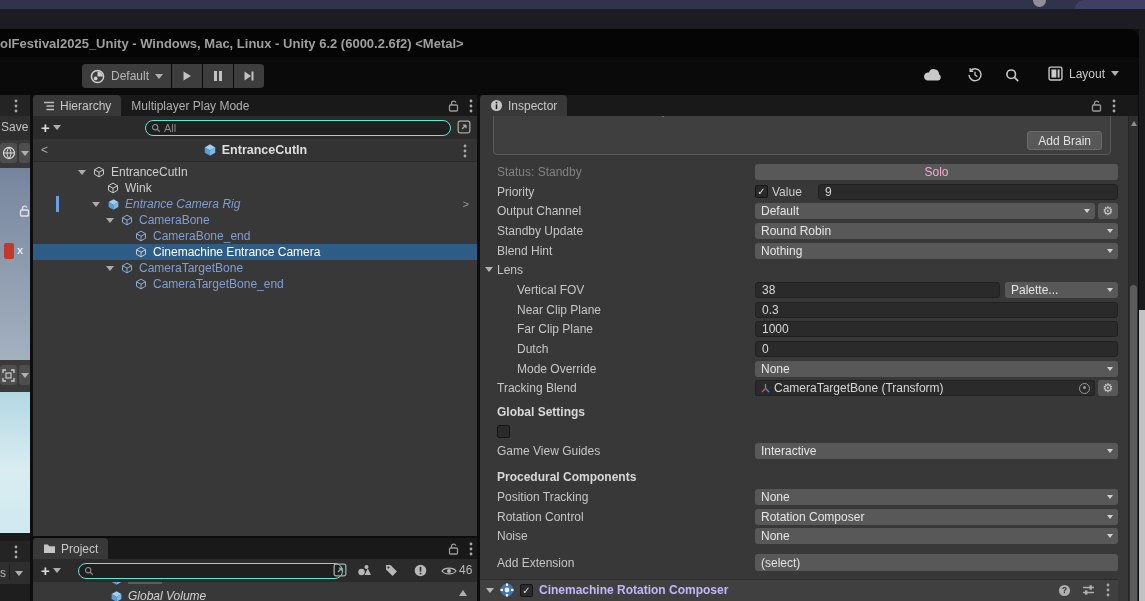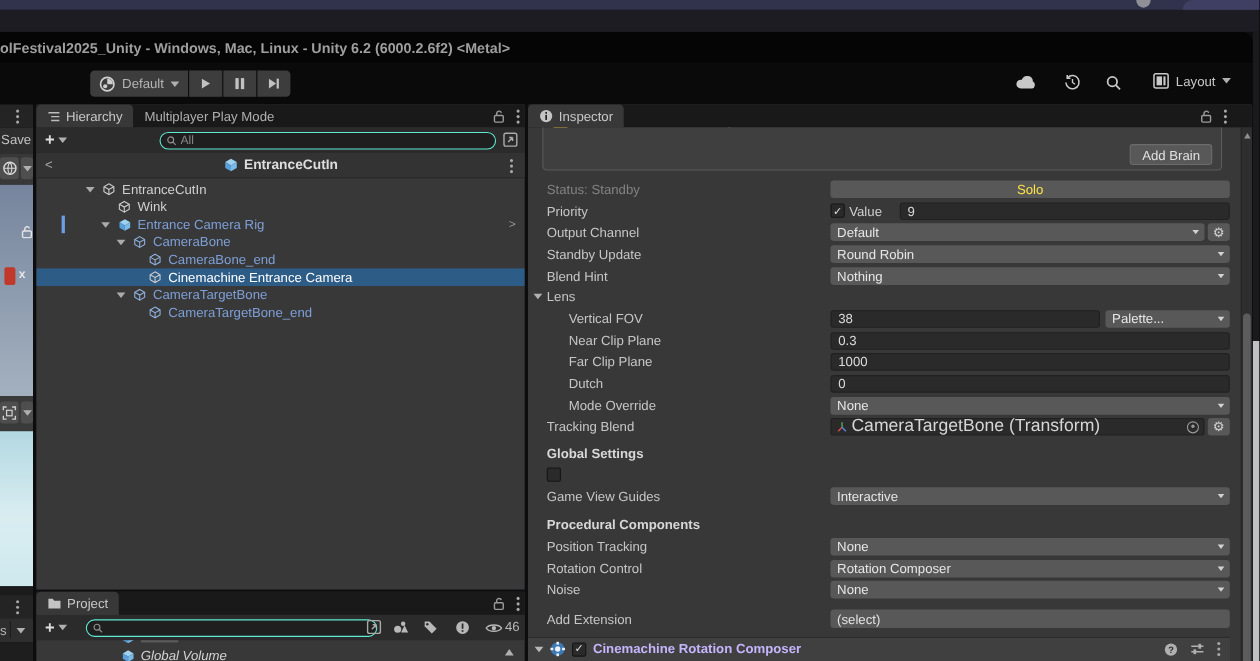--- a/index.html
+++ b/index.html
@@ -69,26 +69,26 @@
   #rows { position:absolute; left:0; top:46px; width:648px; }
   .irow { position:relative; height:19.7px; display:flex; align-items:center; padding-left:17px; }
   .ilabel { width:258px; font-size:12px; color:#c6c6c6; flex:none; }
   .ilabel.dim { color:#828282; }
   .ilabel.hdr { color:#d8d8d8; font-weight:bold; }
   .ind1 { padding-left:20px; }
   .fwrap { flex:1; margin-right:10px; display:flex; align-items:center; }
   .dd { background:#585858; border-radius:3px; height:16px; display:flex; align-items:center; padding:0 6px; color:#e6e6e6; font-size:12px; flex:1; position:relative; }
   .dd .dd-caret { position:absolute; right:5px; border-top-color:#d2d2d2; border-left-width:3.5px; border-right-width:3.5px; border-top-width:4.5px; }
   .fld { background:#2a2a2a; border:1px solid #212121; border-radius:3px; height:16px; display:flex; align-items:center; padding:0 6px; color:#d9d9d9; font-size:12px; flex:1; }
-  .btnwide { background:#585858; border-radius:3px; height:16px; display:flex; align-items:center; justify-content:center; color:#fde047; font-size:12px; flex:1; }
+  .btnwide { background:#585858; border-radius:3px; height:16px; display:flex; align-items:center; justify-content:center; color:#f9a8d4; font-size:12px; flex:1; }
   .selbtn { background:#585858; border-radius:3px; height:17px; display:flex; align-items:center; padding:0 6px; color:#e2e2e2; font-size:12px; flex:1; }
   .chk { width:13px; height:13px; background:#2a2a2a; border:1px solid #151515; border-radius:2px; display:flex; align-items:center; justify-content:center; color:#e0e0e0; font-size:10px; flex:none; }
   .gearbtn { width:20px; height:16px; margin-left:3px; background:#585858; border-radius:3px; display:flex; align-items:center; justify-content:center; color:#cfcfcf; font-size:12px; flex:none; }
   .foldarrow { position:absolute; left:5px; top:7px; width:0; height:0; border-left:4px solid transparent; border-right:4px solid transparent; border-top:5px solid #b0b0b0; }
-  .objfld { background:#2a2a2a; border:1px solid #212121; border-radius:2px; height:16px; display:flex; align-items:center; padding:0 4px; gap:3px; color:#d6d6d6; font-size:16px; flex:1; }
+  .objfld { background:#2a2a2a; border:1px solid #212121; border-radius:2px; height:16px; display:flex; align-items:center; padding:0 4px; gap:3px; color:#d6d6d6; font-size:12px; flex:1; }
   .picker { margin-left:auto; width:11px; height:11px; border:1.5px solid #9a9a9a; border-radius:50%; position:relative; flex:none; }
   .picker::after { content:""; position:absolute; left:2.5px; top:2.5px; width:3px; height:3px; border-radius:50%; background:#9a9a9a; }
 
   #comp-header { position:absolute; left:0; right:10px; bottom:0; height:22.5px; background:#404040; border-top:1px solid #2b2b2b; display:flex; align-items:center; gap:6px; padding-left:6px; }
   #comp-header .clbl { font-size:12px; font-weight:bold; color:#c4b5fd; }
   #comp-header .right { margin-left:auto; display:flex; align-items:center; gap:11px; padding-right:8px; }
 
   
   #insp-scroll { position:absolute; right:0; top:21px; width:10px; bottom:0; background:#2e2e2e; border-left:1px solid #262626; }
   #insp-scroll .up { position:absolute; top:5px; left:2px; width:0; height:0; border-left:3.5px solid transparent; border-right:3.5px solid transparent; border-bottom:5px solid #8f8f8f; }
@@ -339,21 +339,21 @@
         </div>
         <div class="tree-row" style="top: 2px;">
           <span class="tree-ico" style="left:74px">
             <svg width="12" height="12" viewBox="0 0 16 16">
               <path d="M8 1.5 14 5v6L8 14.5 2 11V5z" fill="none" stroke="#cfcfcf" stroke-width="1.3"></path>
               <path d="M2 5l6 3.3L14 5M8 8.3V14.5" stroke="#cfcfcf" fill="none" stroke-width="1.3"></path>
             </svg>
           </span>
           <span class="tree-lbl" style="left:92px; color:#cfcfcf">Wink</span>
         </div>
-        <div class="tree-row" style="top: 2px;">
+        <div class="tree-row" style="top: 2px; font-style: italic;">
           <span class="editbar"></span>
           <span class="tree-arrow" style="left:59px"></span>
           <span class="tree-ico" style="left:74px">
             <svg width="13" height="13" viewBox="0 0 16 16">
               <path d="M8 1.5 14 5 8 8.5 2 5z" fill="#9ed1f1"></path>
               <path d="M2 5v6l6 3.5v-6z" fill="#5b9fd8"></path>
               <path d="M14 5v6l-6 3.5v-6z" fill="#79baea"></path>
             </svg>
           </span>
           <span class="tree-lbl" style="left:92px; color:#7e9fd6">Entrance Camera Rig</span>

